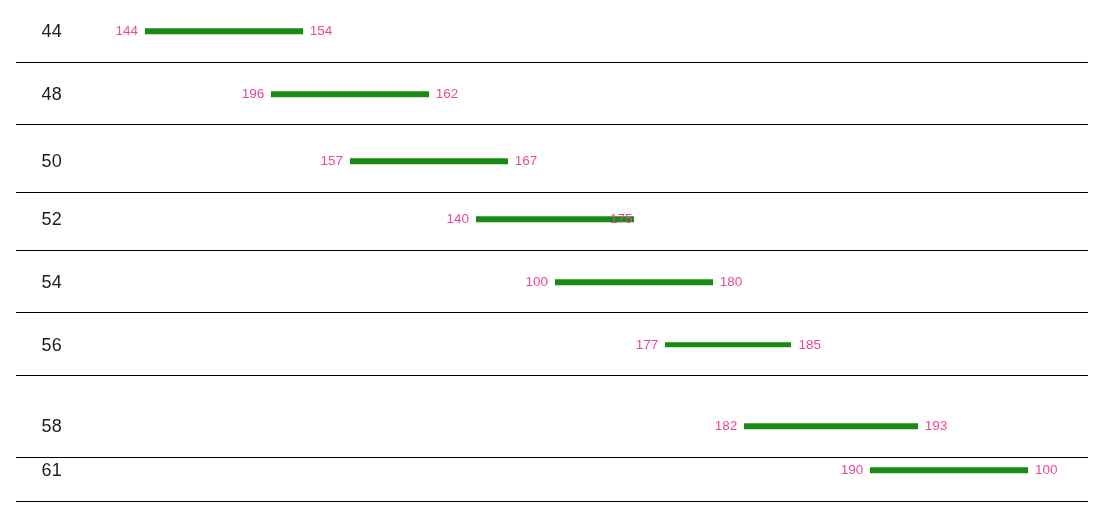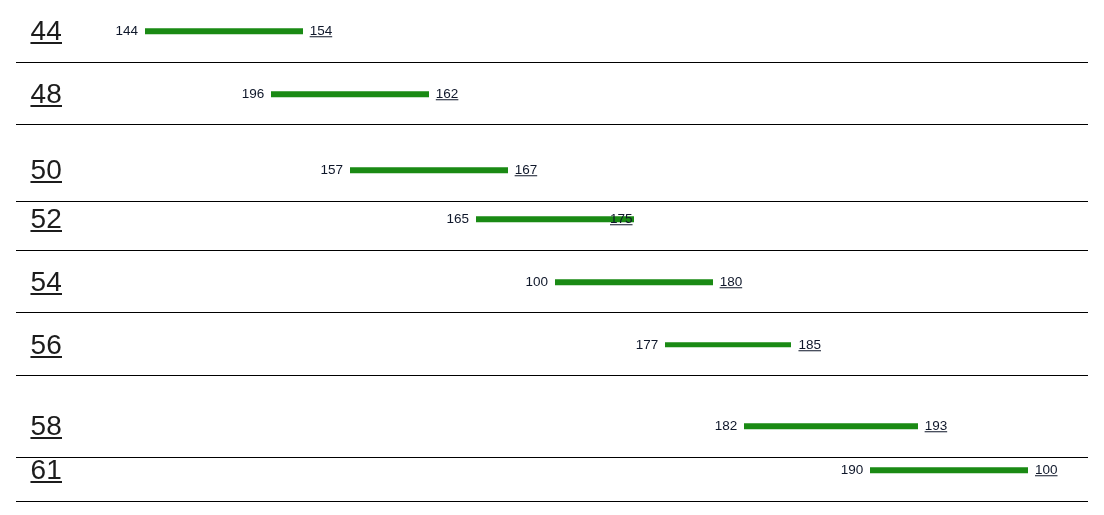--- a/index.html
+++ b/index.html
@@ -39,27 +39,26 @@
     height: 0;
     border-bottom: 1.6px solid #000000;
   }
   .row-label {
     position: absolute;
     left: 0;
     width: 62px;
     text-align: right;
     top: 50%;
     transform: translateY(-50%);
-    font-size: 28px;
+    font-size: 18px;
     line-height: 1;
     color: #1c1c1c;
     letter-spacing: 0.2px;
     font-weight: 400;
     white-space: nowrap;
-    text-decoration: underline;
   }
   .plot {
     position: absolute;
     left: 0;
     top: 0;
     right: 0;
     bottom: 0;
   }
   .range-bar {
     position: absolute;
@@ -67,30 +66,29 @@
     transform: translateY(-50%);
     height: 5.5px;
     background: #1a8a14;
   }
   .endpoint-label {
     position: absolute;
     top: 50%;
     transform: translateY(-50%);
     font-size: 13.5px;
     line-height: 1;
-    color: #0f172a;
+    color: #ec4899;
     white-space: nowrap;
     font-weight: 400;
   }
   .endpoint-label.low {
     text-align: right;
   }
   .endpoint-label.high {
     text-align: left;
-    text-decoration: underline;
   }
 </style>
 </head>
 <body>
 
 <div id="chart-root">
   <div class="rows">
       <div class="row" style="top: 0px;">
         <div class="row-label">44</div>
         <div class="plot">
@@ -102,33 +100,33 @@
       </div>
       <div class="row" style="top: 62.7px;">
         <div class="row-label">48</div>
         <div class="plot">
           <div class="endpoint-label low" style="right: 839.857px;">196</div>
           <div class="range-bar" style="left: 271.143px; width: 157.679px; background: rgb(26, 138, 20);"></div>
           <div class="endpoint-label high" style="left: 435.821px;">162</div>
         </div>
         <div class="row-divider" style="border-bottom-color: rgb(0, 0, 0);"></div>
       </div>
-      <div class="row" style="top: 139px;">
+      <div class="row" style="top: 130px;">
         <div class="row-label">50</div>
         <div class="plot">
           <div class="endpoint-label low" style="right: 761.018px;">157</div>
           <div class="range-bar" style="left: 349.982px; width: 157.679px; background: rgb(26, 138, 20);"></div>
           <div class="endpoint-label high" style="left: 514.661px;">167</div>
         </div>
         <div class="row-divider" style="border-bottom-color: rgb(0, 0, 0);"></div>
       </div>
       <div class="row" style="top: 188.1px;">
         <div class="row-label">52</div>
         <div class="plot">
-          <div class="endpoint-label low" style="right: 634.875px;">165</div>
+          <div class="endpoint-label low" style="right: 634.875px;">140</div>
           <div class="range-bar" style="left: 476.125px; width: 157.679px; background: rgb(26, 138, 20);"></div>
           <div class="endpoint-label high" style="left: 610px;">175</div>
         </div>
         <div class="row-divider" style="border-bottom-color: rgb(0, 0, 0);"></div>
       </div>
       <div class="row" style="top: 250.8px;">
         <div class="row-label">54</div>
         <div class="plot">
           <div class="endpoint-label low" style="right: 556.036px;">100</div>
           <div class="range-bar" style="left: 554.964px; width: 157.679px; background: rgb(26, 138, 20);"></div>

